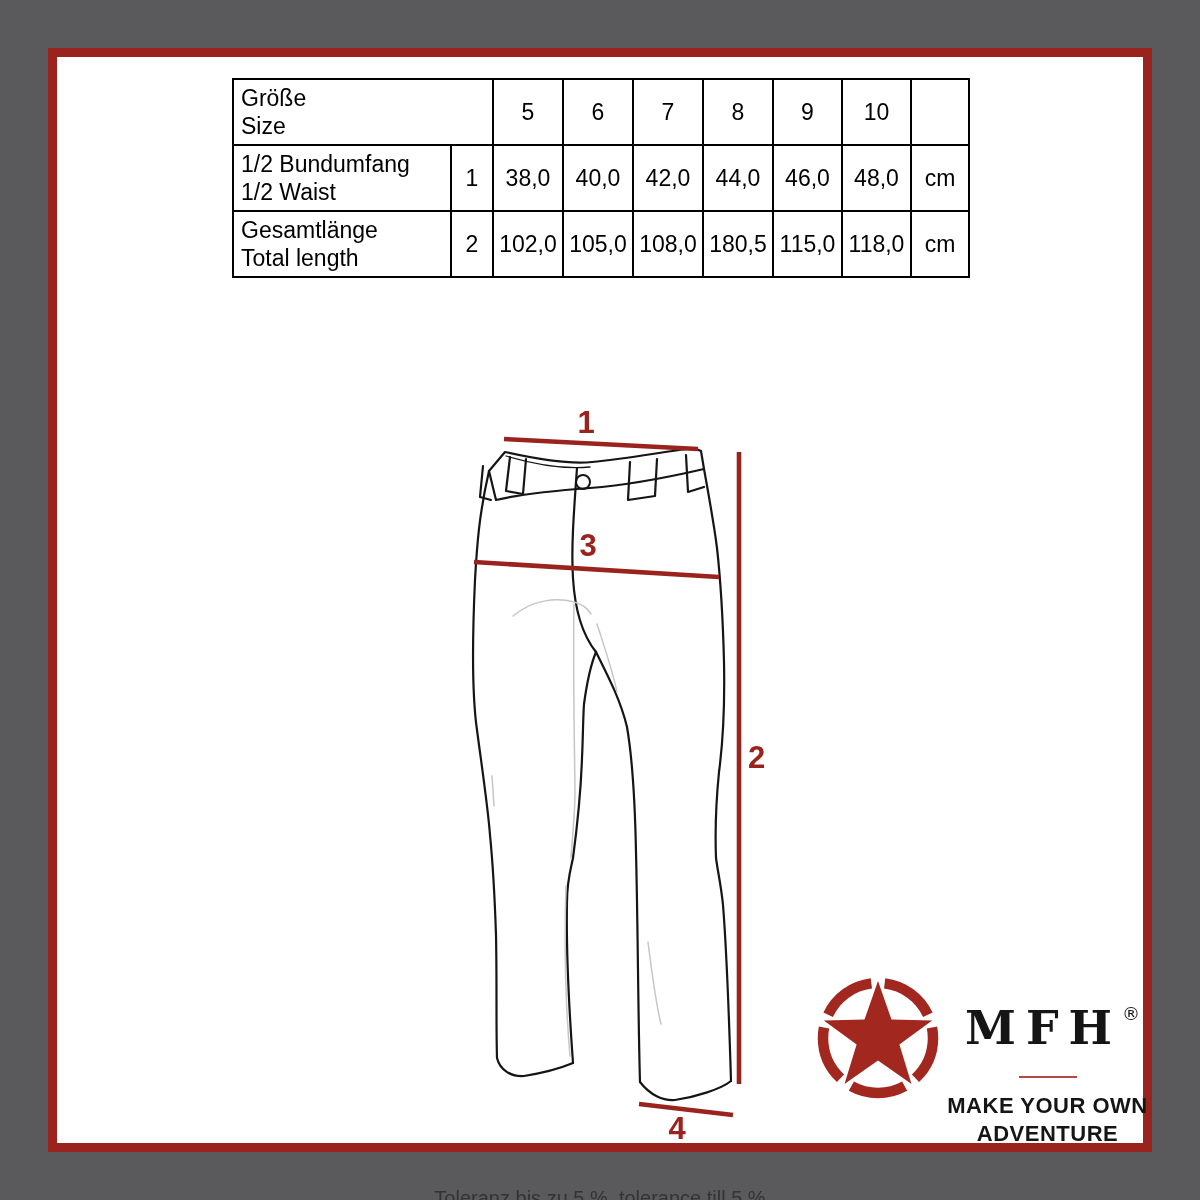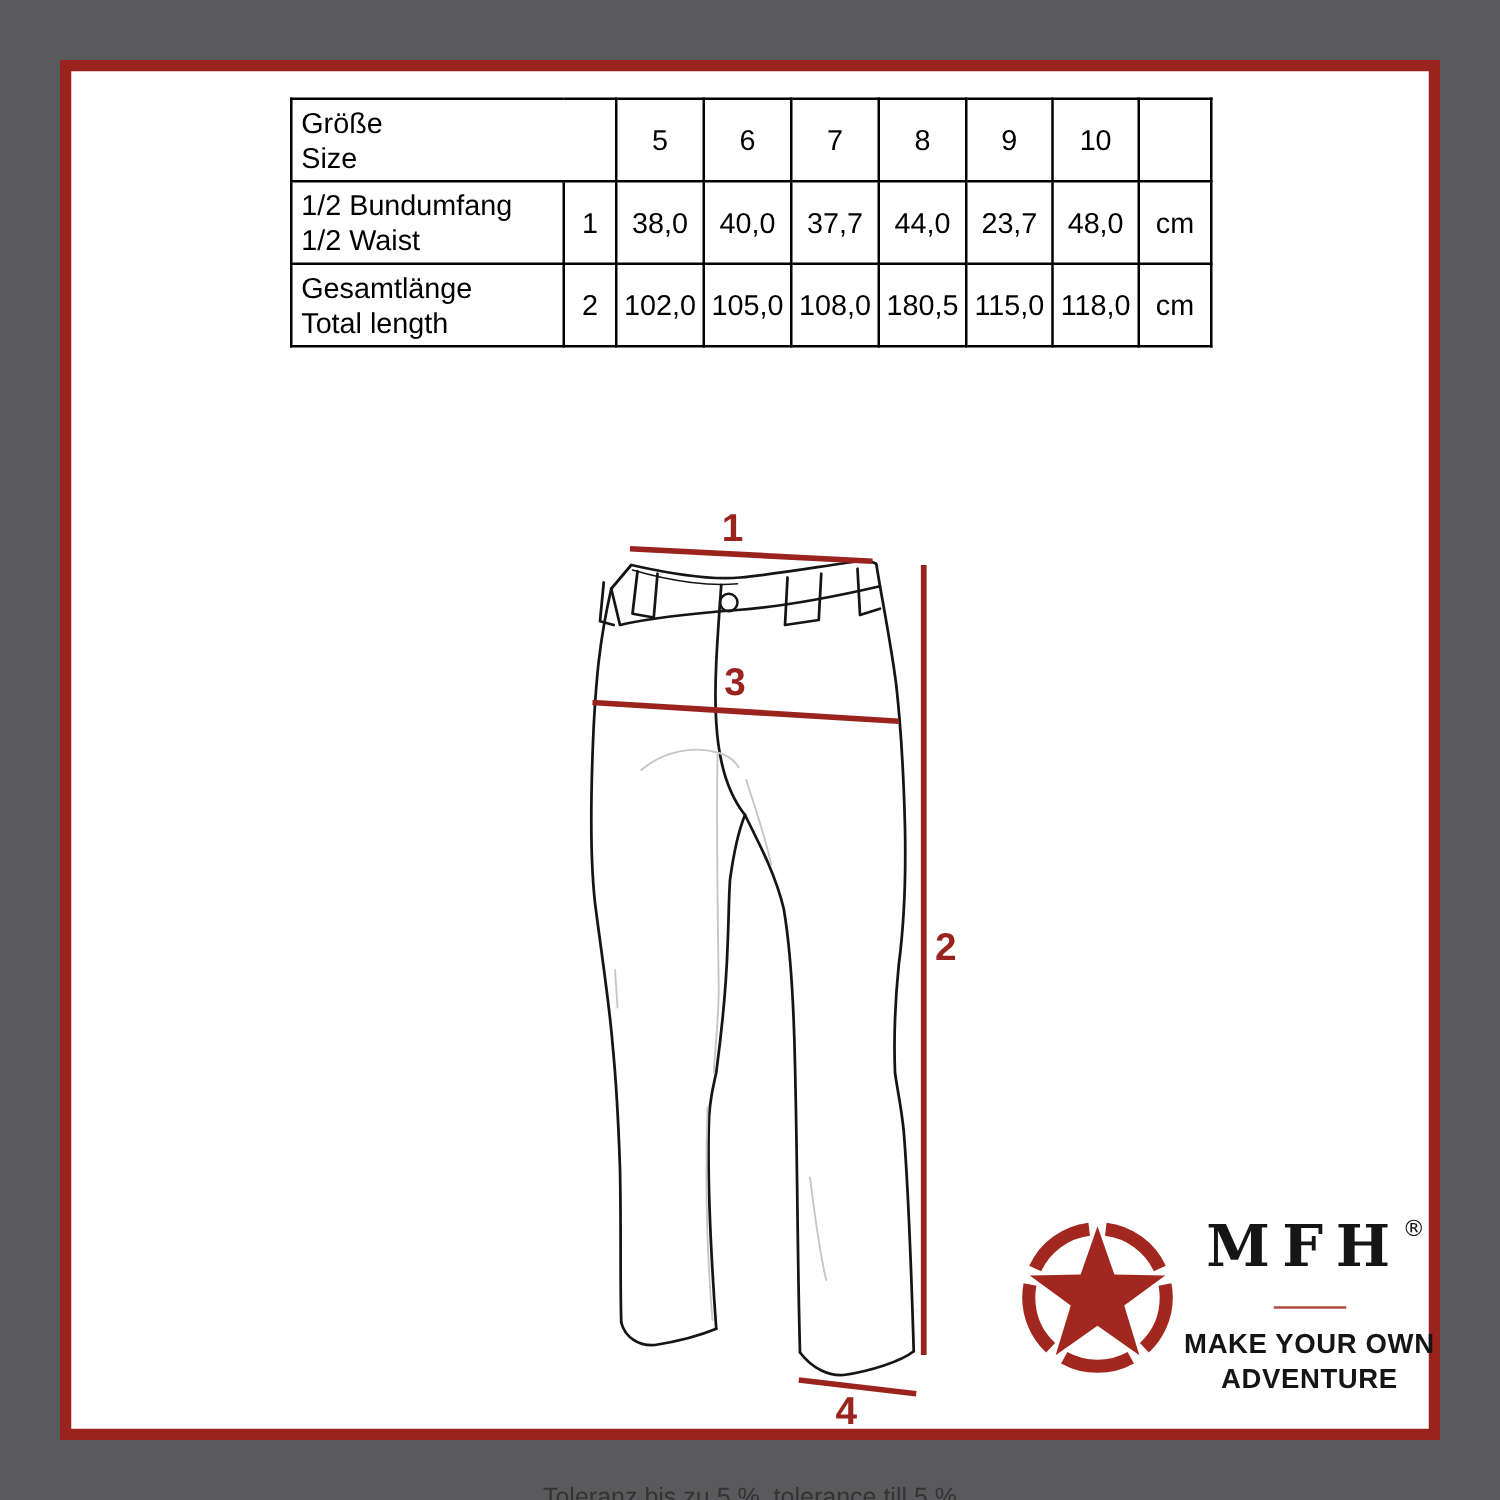--- a/index.html
+++ b/index.html
@@ -23,21 +23,21 @@
     padding:0;height:64px;background:#fff;
   }
   .size-table tr.hdr td{height:65px;}
   .size-table td.lbl{text-align:left;padding:4px 6px 4px 7px;line-height:28px;}
   
   .pants-svg{position:absolute;left:440px;top:410px;}
   .meas-label{font-family:"Liberation Sans",sans-serif;font-weight:bold;font-size:31px;}
   
   .logo-star-svg{position:absolute;left:806px;top:964px;}
   .brand-block{
-    position:absolute;left:945px;top:958px;width:205px;text-align:center;
+    position:absolute;left:945px;top:988px;width:205px;text-align:center;
   }
   .brand-name{
     font-family:"DejaVu Serif",serif;font-weight:bold;font-size:46px;
     letter-spacing:10px;color:#151515;line-height:52px;white-space:nowrap;
     padding-left:10px;
   }
   .reg-mark{
     font-size:18px;vertical-align:24px;letter-spacing:0;
     font-family:"DejaVu Sans",sans-serif;font-weight:normal;
   }
@@ -86,23 +86,23 @@
       <td></td>
     </tr>
     <tr>
       <td class="lbl">
         <div>1/2 Bundumfang</div>
         <div>1/2 Waist</div>
       </td>
       <td>1</td>
       <td>38,0</td>
       <td>40,0</td>
-      <td>37,7</td>
+      <td>42,0</td>
       <td>44,0</td>
-      <td>23,7</td>
+      <td>46,0</td>
       <td>48,0</td>
       <td>cm</td>
     </tr>
     <tr>
       <td class="lbl">
         <div>Gesamtlänge</div>
         <div>Total length</div>
       </td>
       <td>2</td>
       <td>102,0</td>

